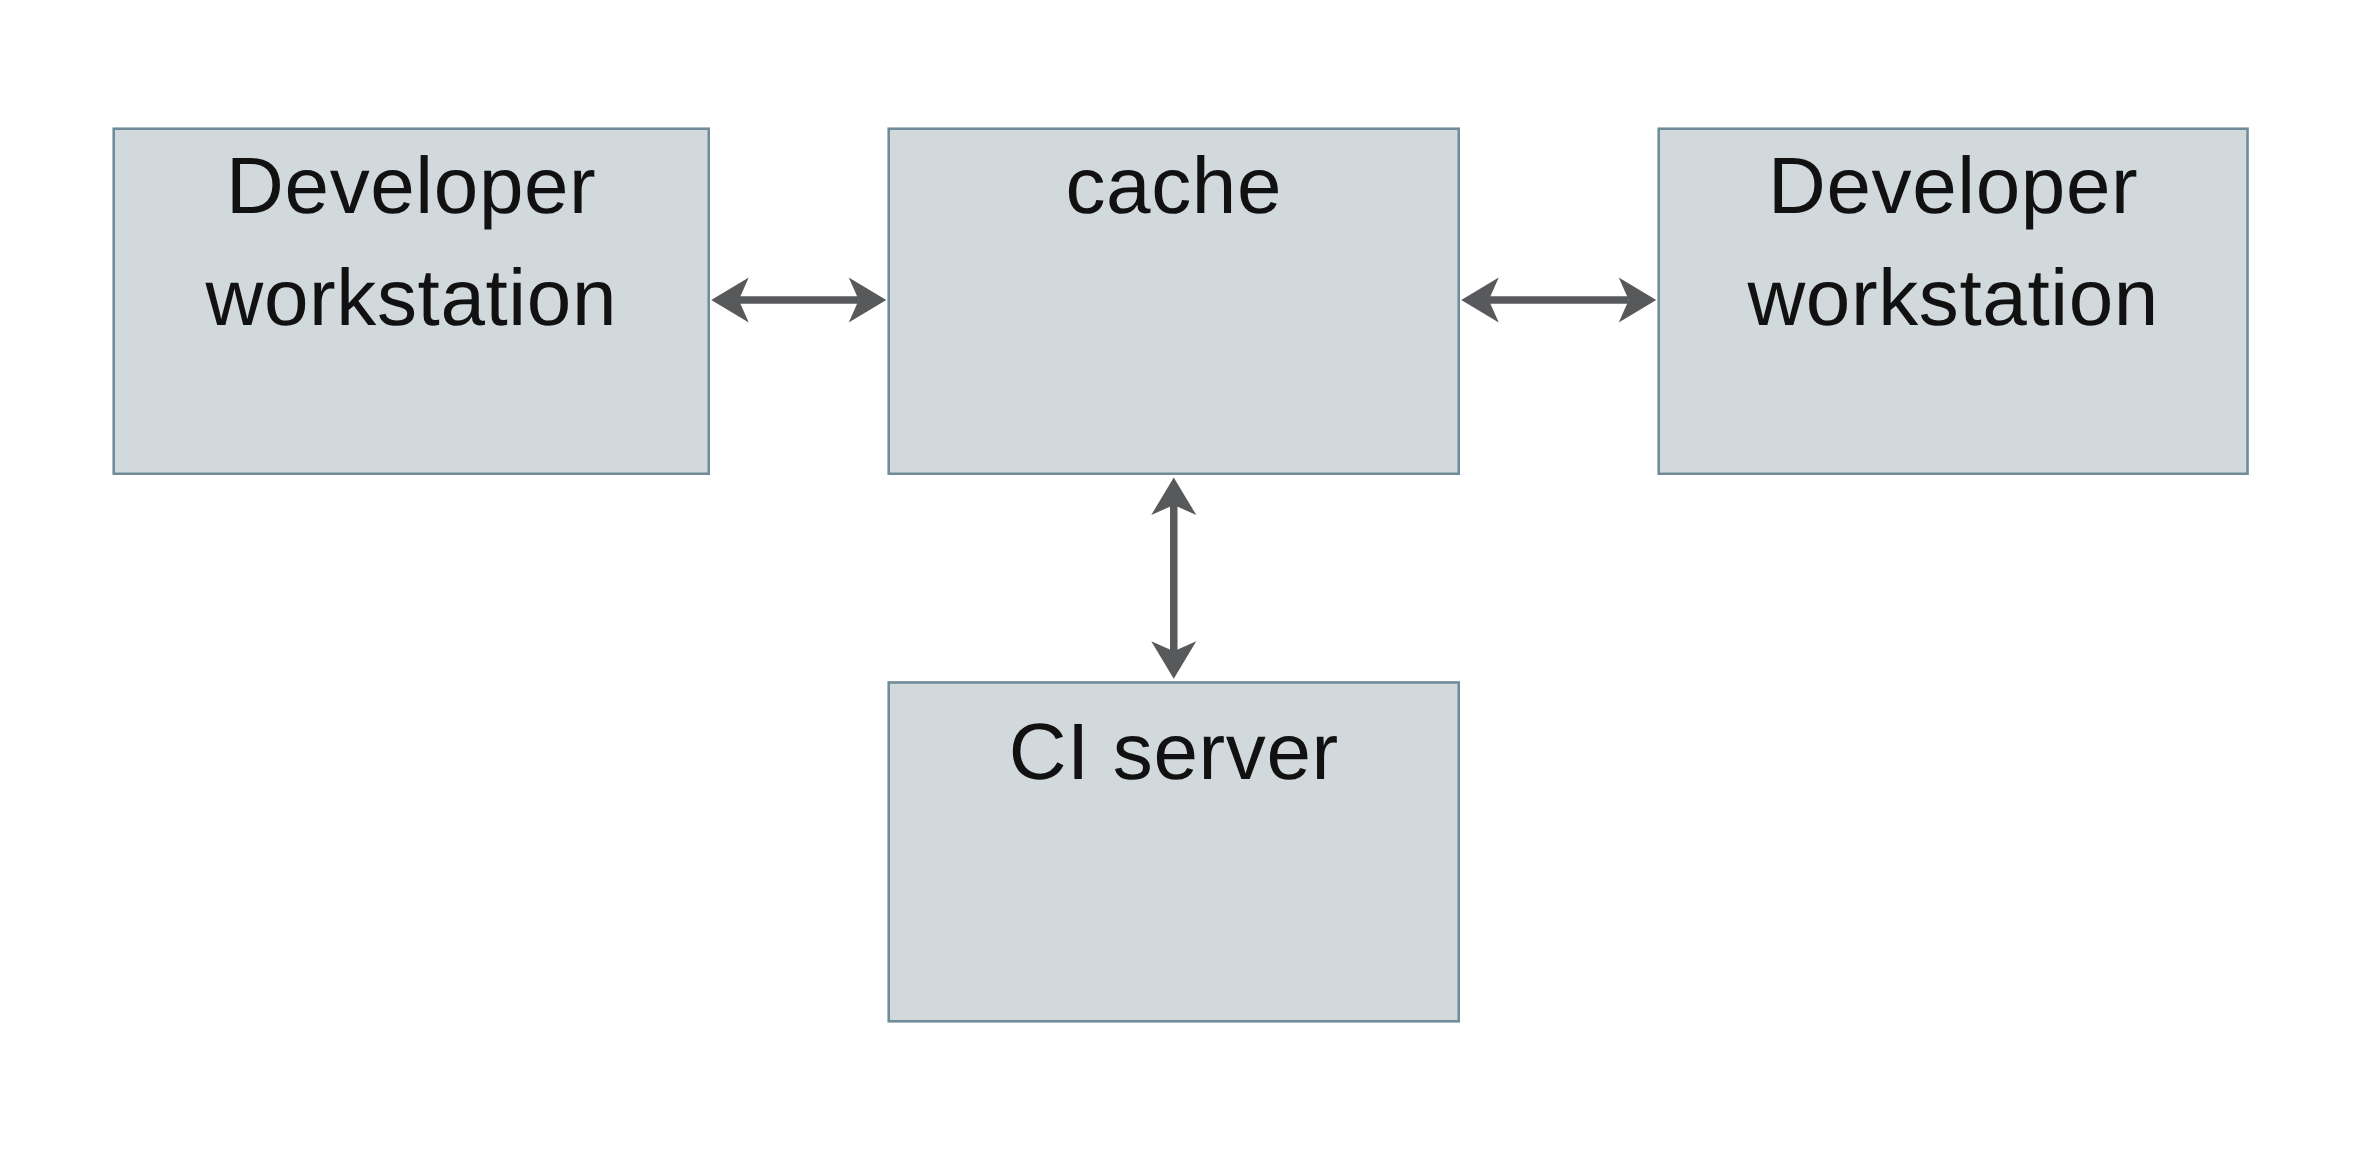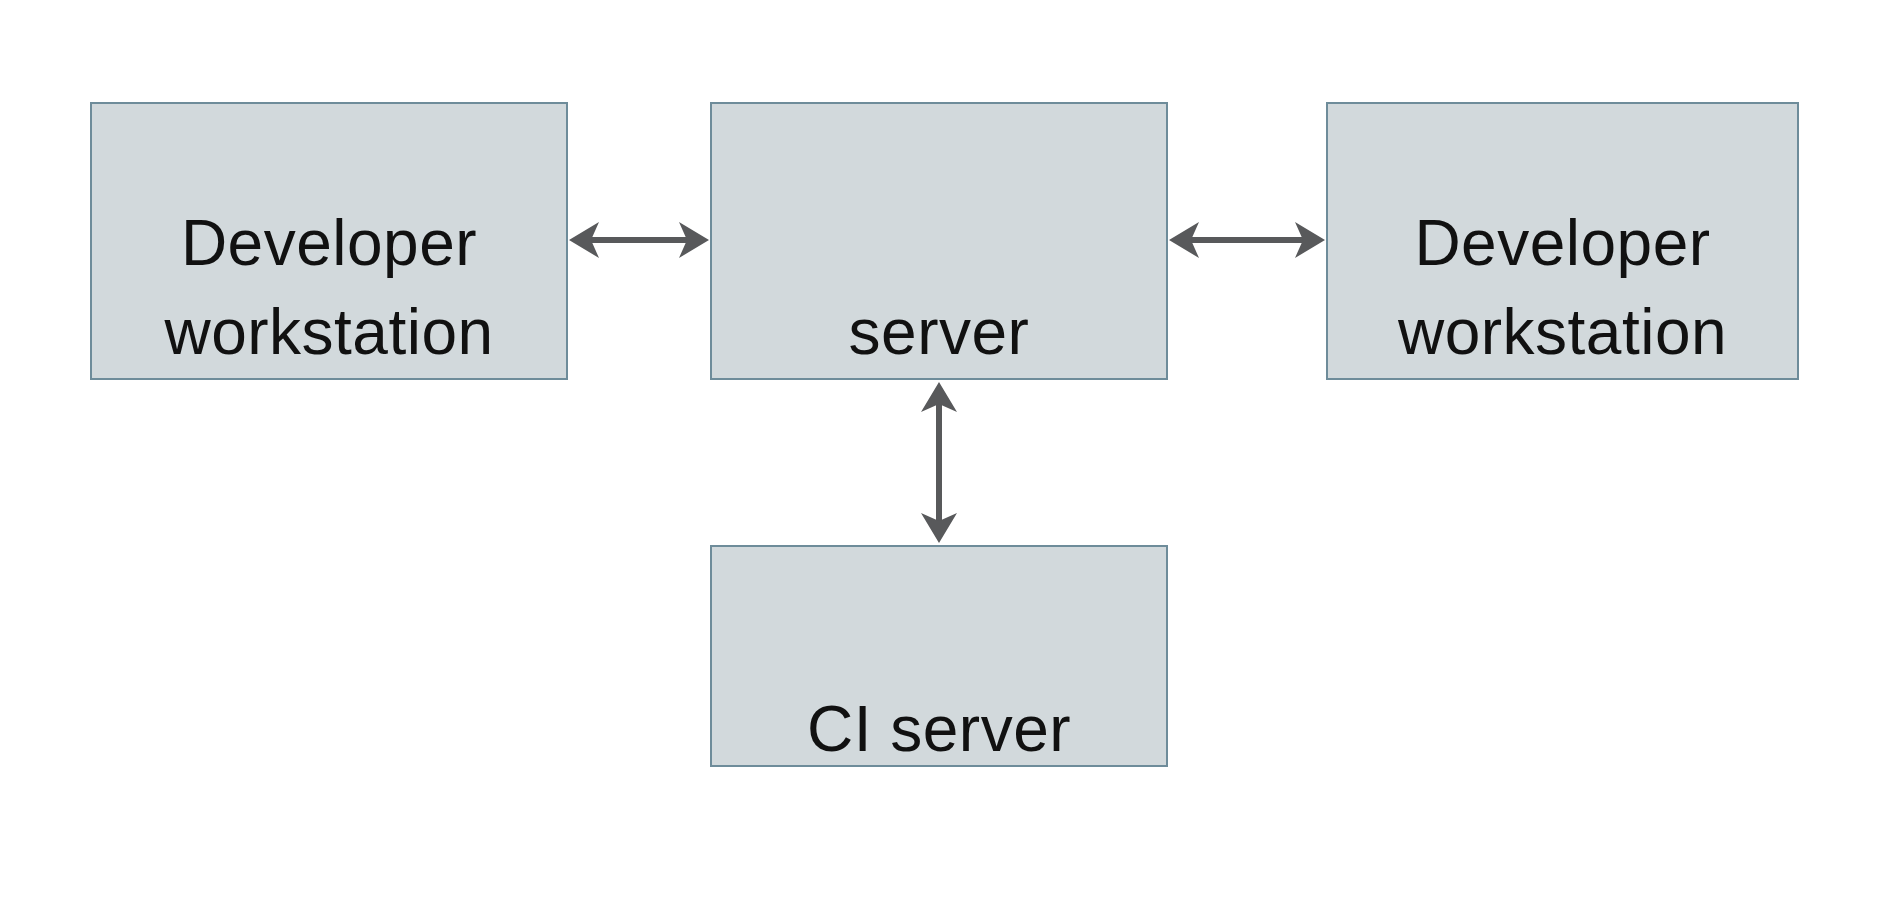--- a/index.html
+++ b/index.html
@@ -17,35 +17,35 @@
     height: 922px;
     background: var(--background);
     font-family: "Liberation Sans", sans-serif;
     overflow: hidden;
   }
   .node {
     position: absolute;
     background: var(--box-fill);
     border: 2px solid var(--box-border);
     display: flex;
-    align-items: flex-end;
+    align-items: flex-start;
     justify-content: center;
     text-align: center;
   }
   .node-label {
     color: var(--text-color);
     font-size: 64px;
     line-height: 1.4;
     letter-spacing: 0.5px;
   }
   .node-label span { display: block; }
   #node-dev-left     { left: 90px;   top: 102px; width: 478px; height: 278px; }
   #node-shared-cache { left: 710px;  top: 102px; width: 458px; height: 278px; }
   #node-dev-right    { left: 1326px; top: 102px; width: 473px; height: 278px; }
-  #node-ci-server    { left: 710px;  top: 545px; width: 458px; height: 222px; }
+  #node-ci-server    { left: 710px;  top: 545px; width: 458px; height: 273px; }
   #node-ci-server .node-label { transform: translateY(10px); }
   .arrow {
     position: absolute;
     color: var(--arrow-color);
     display: block;
   }
   #arrow-left     { left: 567px;  top: 220px; }
   #arrow-right    { left: 1167px; top: 220px; }
   #arrow-vertical { left: 919px;  top: 380px; }
 </style>
@@ -56,21 +56,21 @@
 
   <div class="node" id="node-dev-left">
     <div class="node-label">
       <span>Developer</span>
       <span>workstation</span>
     </div>
   </div>
 
   <div class="node" id="node-shared-cache">
     <div class="node-label">
-      <span>server</span>
+      <span>cache</span>
     </div>
   </div>
 
   <div class="node" id="node-dev-right">
     <div class="node-label">
       <span>Developer</span>
       <span>workstation</span>
     </div>
   </div>
 

